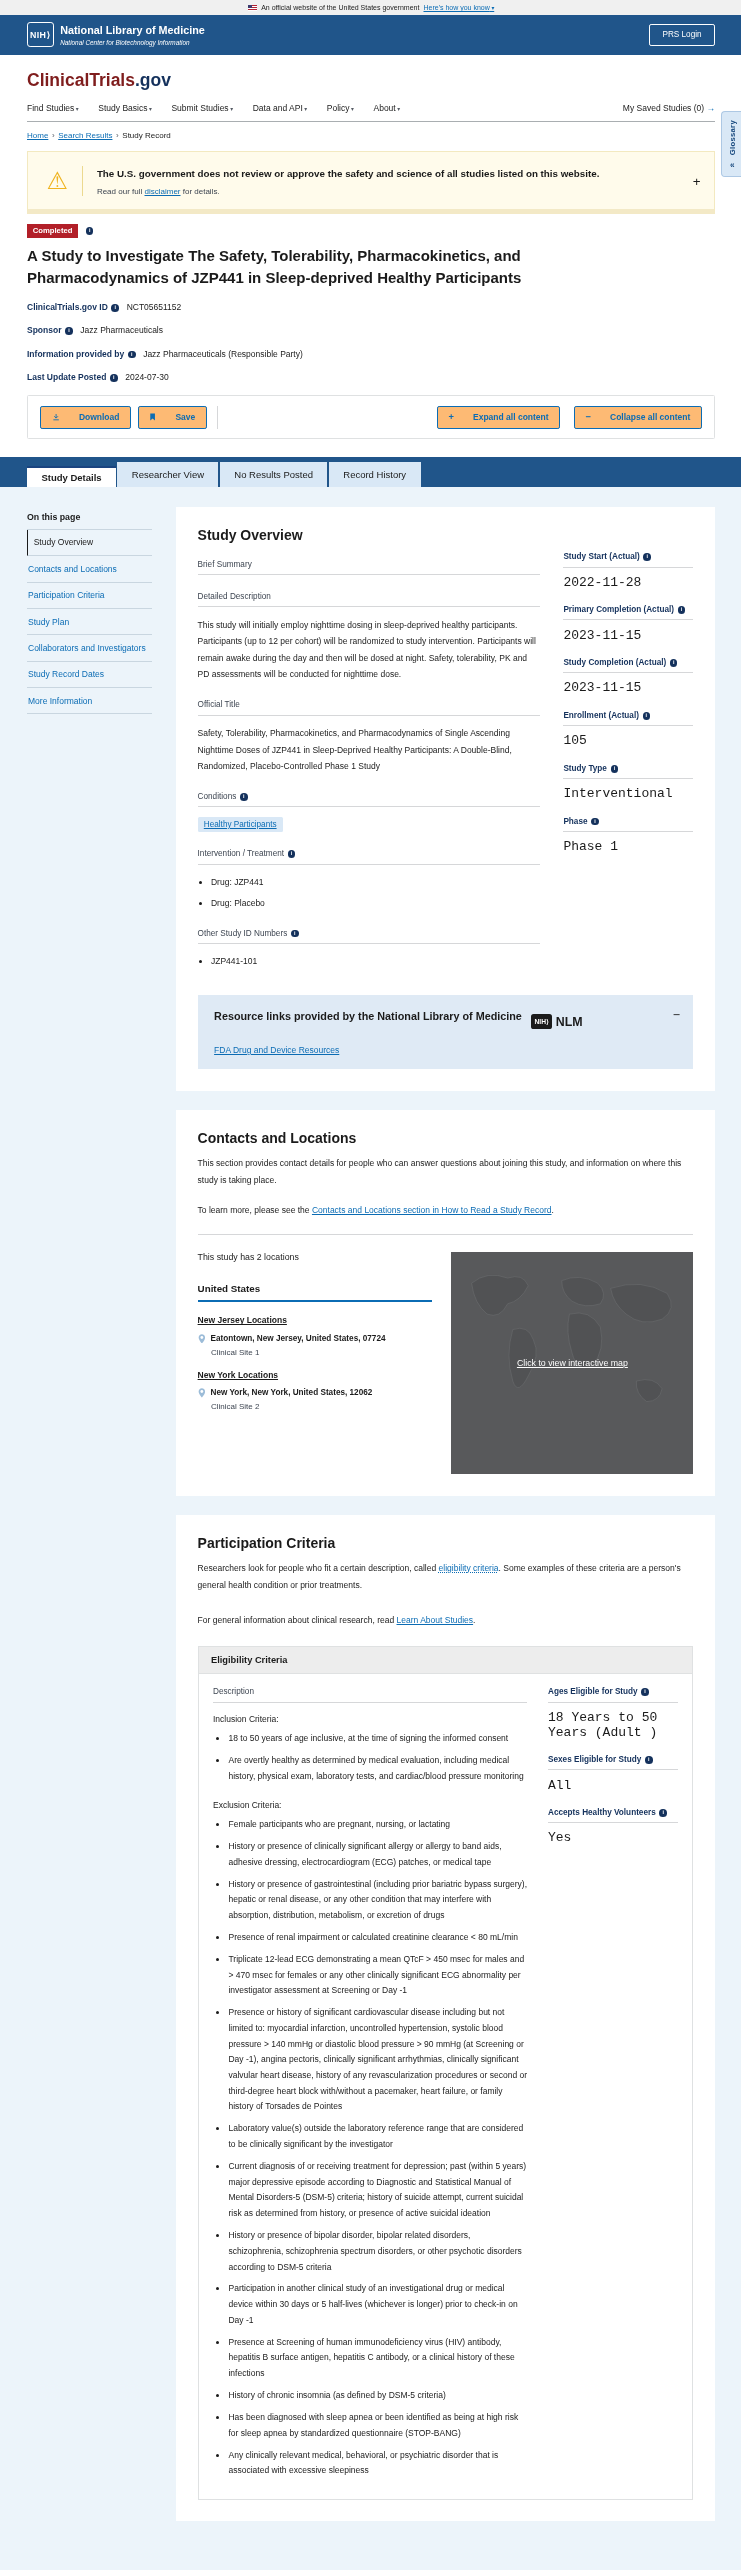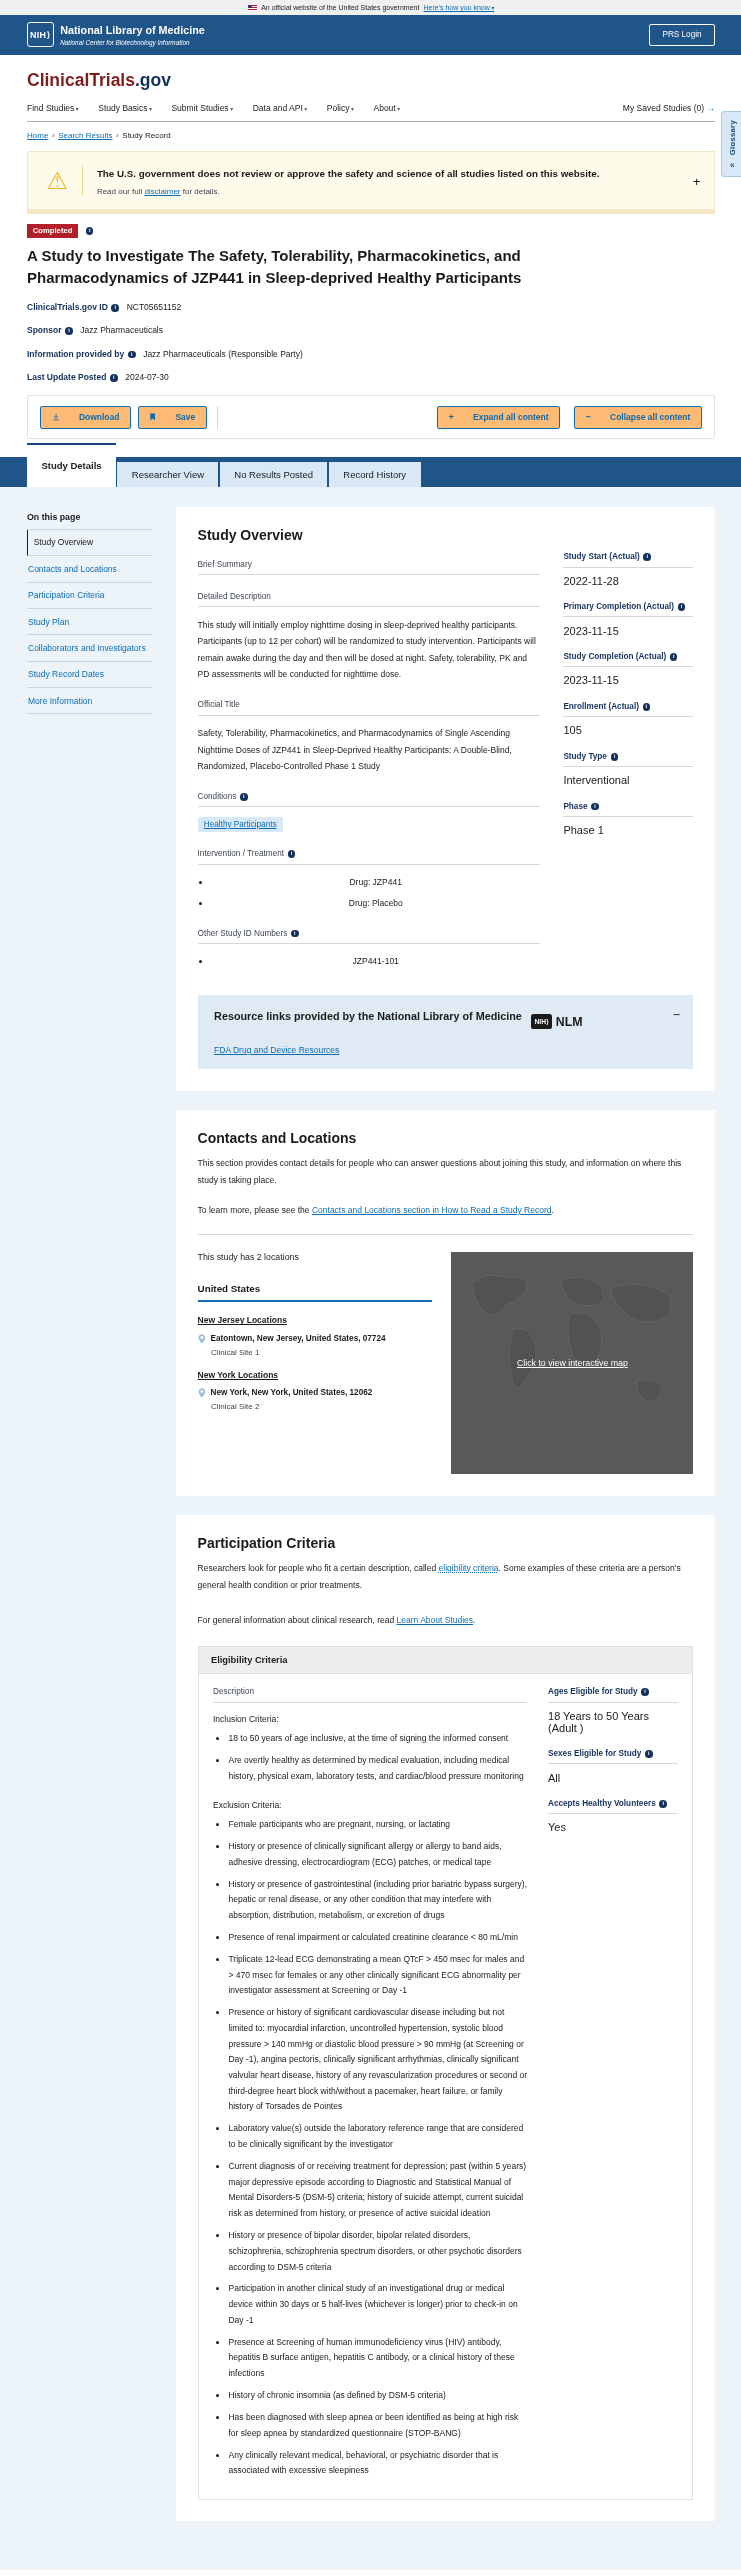--- a/index.html
+++ b/index.html
@@ -82,21 +82,21 @@
   .btn-outline { display:inline-flex; align-items:center; gap:19px; border:1px solid #0b6cb4; color:#0b6cb4; background:#fdba74; border-radius:2.1px; font-size:8.5px; font-weight:bold; padding: 5.7px 10.3px; cursor:pointer; }
   .btn-outline + .btn-outline { margin-left: 7.2px; }
   .toolbar-divider { width:0.5px; height:23px; background:#d6d7d9; margin: 0 10.3px; }
   .toolbar-right { margin-left:auto; display:flex; gap:7.2px; }
   .plusminus { font-weight:bold; font-size:9.3px; }
 
   
   .tabstrip { background:#20558a; margin-top: 2.1px; }
   .tabstrip .inner { display:flex; align-items:flex-end; height:30px; }
   .tab { padding: 0 14.4px; font-size: 9.5px; color:#1b1b1b; display:flex; align-items:center; cursor:pointer; }
-  .tab.active { background:#fff; height:44px; border-top:2.6px solid #1a4480; font-weight:bold; }
+  .tab.active { background:#fff; height:21px; border-top:2.6px solid #1a4480; font-weight:bold; }
   .tab.inactive { background:#d9e8f6; height:25px; margin-left:1.5px; }
 
   
   .content-bg { background:#ecf4fa; padding: 20.6px 0 29px 0; }
   .content-wrap { display:flex; align-items:flex-start; }
   .onpage { width: 125px; margin-right: 24px; flex-shrink:0; padding-top: 4.1px; }
   .onpage-title { font-size:8.8px; font-weight:bold; padding-bottom:7.2px; border-bottom:0.5px solid #c9d6e0; }
   .onpage-item { display:block; padding: 7.7px 1px; border-bottom:0.5px solid #c9d6e0; font-size:8.5px; text-decoration:none; color:#0b6cb4; cursor:pointer; }
   .onpage-item.active { color:#1b1b1b; border-left:1.5px solid #1b1b1b; padding-left:5.7px; text-decoration:none; }
   .cards { flex:1; min-width:0; }
@@ -105,26 +105,26 @@
   .card .section-desc { font-size:8.5px; line-height:1.95; color:#1b1b1b; max-width: 505px; }
 
   .two-col { display:flex; gap: 23px; }
   .col-main { flex: 1; min-width:0; }
   .col-facts { width: 130px; flex-shrink:0; }
 
   .field-label { color:#3d4551; font-size:8.2px; padding-bottom:5.2px; border-bottom:0.5px solid #d6d7d9; margin: 17.5px 0 9.3px 0; }
   .field-label:first-child { margin-top: 7.2px; }
   .field-text { font-size:8.5px; line-height: 1.95; color:#1b1b1b; }
   .chip { display:inline-block; background:#d9e8f6; color:#0b6cb4; font-size:8.2px; padding:3.1px 6.2px; border-radius:1.5px; text-decoration:underline; cursor:pointer; }
-  ul.plain-list { padding-left: 13.4px; margin: 3.1px 0; text-align: center; }
+  ul.plain-list { padding-left: 13.4px; margin: 3.1px 0; }
   ul.plain-list li { font-size:8.5px; line-height:1.9; margin-bottom: 5.2px; }
 
   .fact { margin-bottom: 15.5px; }
   .fact-label { font-size:8.2px; font-weight:bold; color:#14315c; padding-bottom:5.2px; border-bottom:0.5px solid #d6d7d9; margin-bottom:7.2px; }
-  .fact-value { font-size:11px; color:#1b1b1b; }
+  .fact-value { font-size:13px; color:#1b1b1b;font-family:Liberation Mono, monospace; }
 
   
   .resource-box { background:#dfeaf5; padding: 14.4px 16.5px; margin-top: 20.6px; position:relative; }
   .resource-title { font-size:10.8px; font-weight:bold; display:inline; }
   .nlm-logo { display:inline-flex; align-items:center; gap:3.6px; margin-left:7.2px; vertical-align:-4.1px; }
   .nlm-box { background:#1b1b1b; color:#fff; font-weight:bold; font-size:6.7px; padding:3.6px 3.1px; border-radius:2.6px; }
   .nlm-box::after { content:"⟩"; }
   .nlm-text { font-size:12.4px; font-weight:bold; color:#1b1b1b; }
   .resource-minus { position:absolute; top:12.4px; right:13.4px; font-size:12.4px; color:#1b1b1b; cursor:pointer; }
   .resource-link { display:inline-block; margin-top: 15.5px; font-size:8.5px; color:#0b6cb4; }

